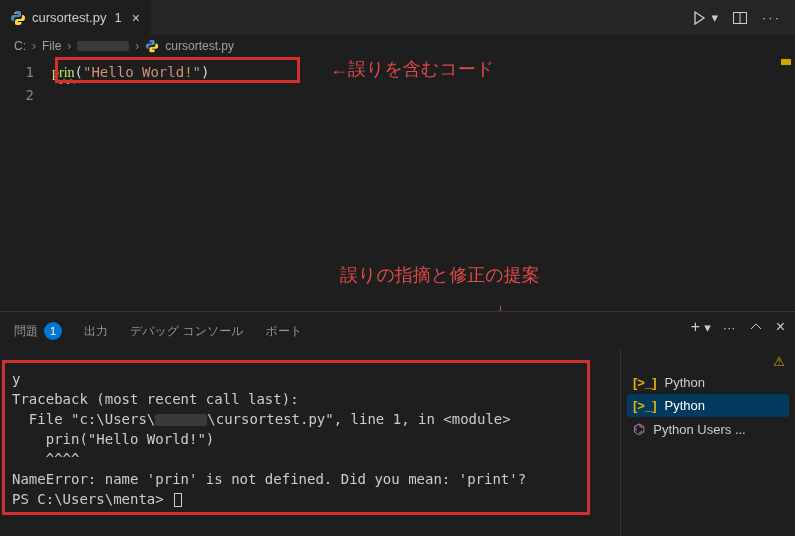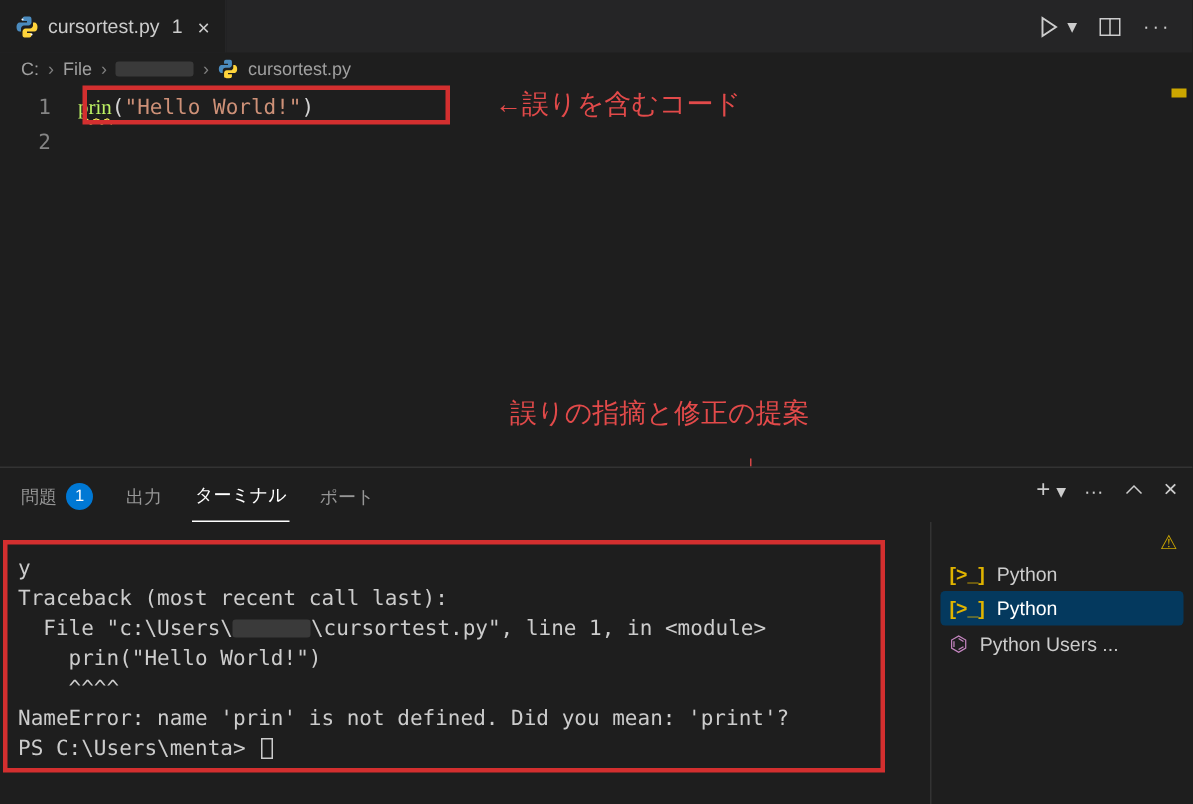--- a/index.html
+++ b/index.html
@@ -187,22 +187,22 @@
 
 <div class="panel">
   <div class="panel-tabs">
     <div class="ptab">
       <span>問題</span>
       <span class="badge">1</span>
     </div>
     <div class="ptab">
         <span>出力</span>
       </div>
-    <div class="ptab active">
-        <span>ターミナル</span>
+    <div class="ptab">
+        <span>デバッグ コンソール</span>
       </div>
     <div class="ptab">
         <span>ポート</span>
       </div>
 
     <div class="panel-actions">
       <span class="thin-btn" style="font-size:16px;">+</span>
       <span class="thin-btn" style="margin-left:-8px;">▾</span>
       <span class="thin-btn">···</span>
       <span class="thin-btn">

